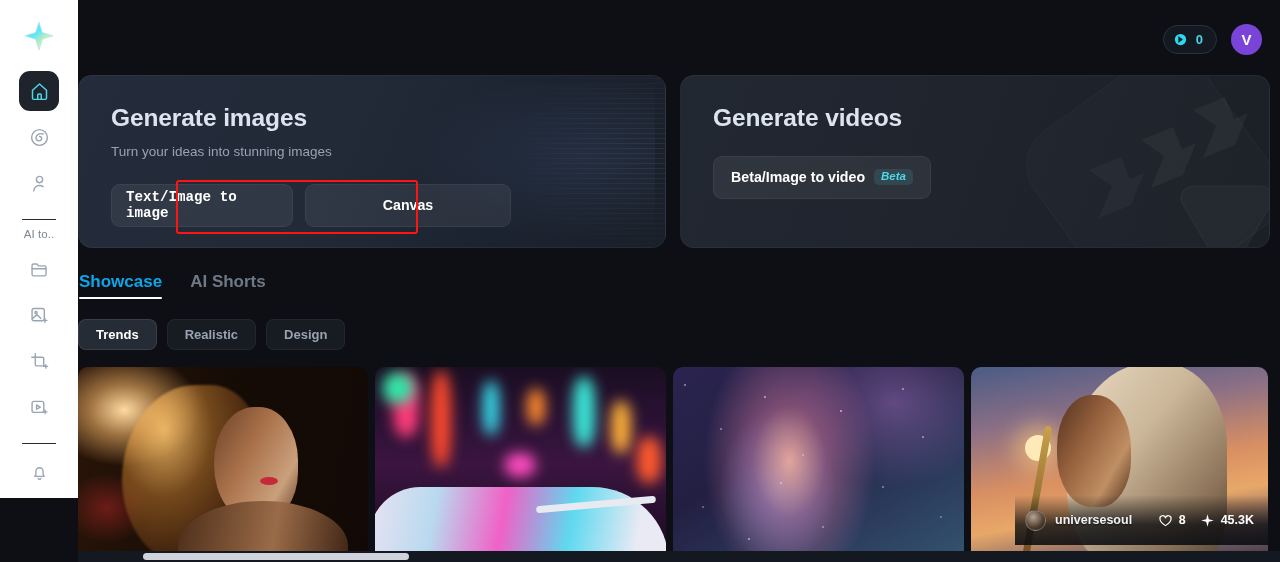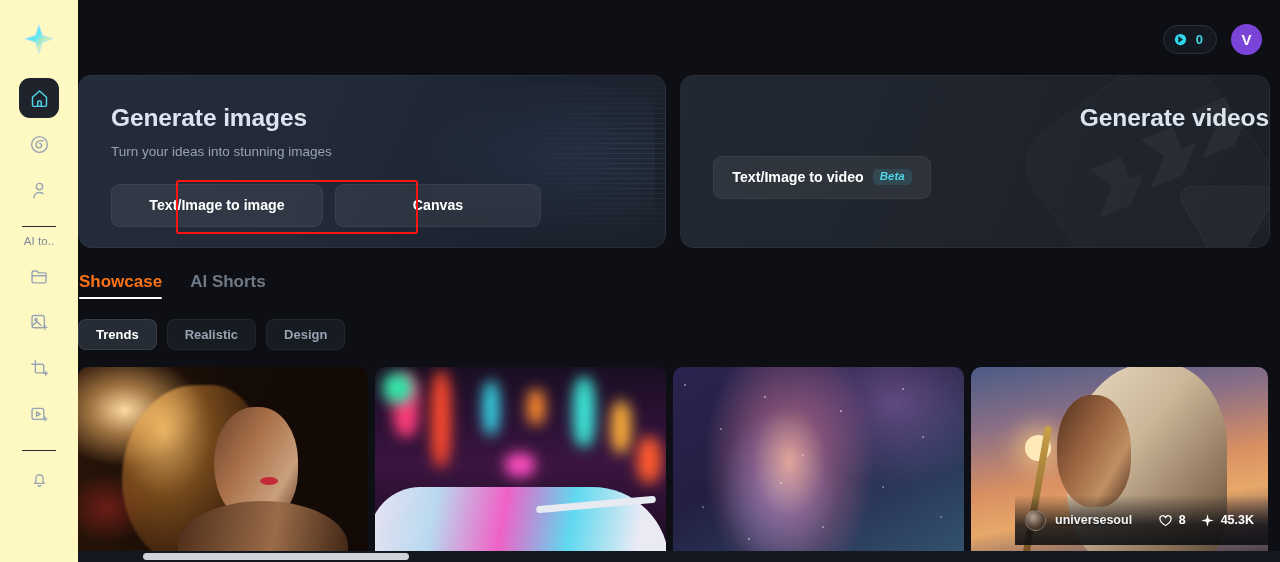--- a/index.html
+++ b/index.html
@@ -7,22 +7,22 @@
     width: 1280px; height: 562px;
     overflow: hidden;
     background: #0d0f14;
     font-family: "Liberation Sans", sans-serif;
     -webkit-font-smoothing: antialiased;
   }
   #app { position: relative; width: 1280px; height: 562px; display: flex; }
 
   
   .sidebar {
-    width: 78px; height: 562px;
-    background: #fef9c3;
+    width: 78px; height: 498px;
+    background: #ffffff;
     display: flex; flex-direction: column; align-items: center;
     flex: 0 0 78px;
     position: relative; z-index: 5;
   }
   .logo-wrap {
     width: 78px; height: 78px;
     display: flex; align-items: center; justify-content: center;
   }
   .nav-list { display: flex; flex-direction: column; align-items: center; width: 100%; }
   .nav-item {
@@ -72,21 +72,20 @@
   }
   .hero-card.images {
     width: 588px; flex: 0 0 588px;
     background:
       linear-gradient(112deg, #242c3b 0%, #222a38 42%, #1c2330 74%, #1a2029 100%);
   }
   .hero-card.videos {
     width: 590px; flex: 0 0 590px;
     background:
       linear-gradient(110deg, #222832 0%, #1f242d 48%, #1b2027 100%);
-    text-align: right;
   }
   .hero-deco-dots {
     position: absolute; right: -20px; top: 0; width: 330px; height: 173px;
     background-image: repeating-linear-gradient(
       0deg, rgba(148,170,205,.10) 0 1px, transparent 1px 5px);
     -webkit-mask-image: radial-gradient(ellipse 210px 150px at 92% 45%, #000 10%, transparent 72%);
     mask-image: radial-gradient(ellipse 210px 150px at 92% 45%, #000 10%, transparent 72%);
     pointer-events: none;
   }
   .hero-deco-glow {
@@ -110,21 +109,21 @@
   .hero-btn {
     height: 43px; border-radius: 9px;
     background: rgba(255,255,255,.065);
     border: 1px solid rgba(255,255,255,.055);
     color: #ffffff; font-size: 14.2px; font-weight: bold;
     display: flex; align-items: center; justify-content: center;
     gap: 9px;
     cursor: pointer;
     padding: 0 14px;
   }
-  .hero-btn.w-primary { width: 212px; }
+  .hero-btn.w-primary { width: 182px; font-family: Liberation Mono, monospace; }
   .hero-btn.w-secondary { width: 206px; }
   .hero-btn.w-video { width: 218px; }
   .beta-badge {
     font-size: 11.5px; font-style: italic; font-weight: bold;
     color: #4fd6e8;
     background: rgba(79,214,232,.13);
     border-radius: 5px;
     padding: 2px 7px 3px 7px;
     line-height: 1;
   }
@@ -142,21 +141,21 @@
   .tabs-row {
     display: flex; align-items: flex-end; gap: 28px;
     margin-top: 24px; padding-left: 1px;
   }
   .tab {
     font-size: 17px; font-weight: bold;
     color: #6f7885; cursor: pointer;
     padding-bottom: 7px;
     position: relative;
   }
-  .tab.active { color: #f97316; }
+  .tab.active { color: #0ea5e9; }
   .tab.active::after {
     content: ""; position: absolute; left: 0; right: 0; bottom: 0;
     height: 2px; background: #ffffff; border-radius: 2px;
   }
 
   
   .chips-row { display: flex; gap: 10px; margin-top: 20px; }
   .chip {
     height: 31px; padding: 0 17px;
     border-radius: 8px;
@@ -469,21 +468,21 @@
           <svg class="hero-deco-video" viewBox="0 0 290 205" fill="none">
             <rect x="44" y="14" width="206" height="206" rx="42" transform="rotate(-36 147 117)" fill="rgba(255,255,255,.018)" stroke="rgba(255,255,255,.035)" stroke-width="1.4"></rect>
             <path d="M82 108 l32 -13 l9 22 l14 -6 l-13 32 l-32 13 l13 -32 Z" fill="rgba(255,255,255,.045)"></path>
             <path d="M134 78 l32 -13 l9 22 l14 -6 l-13 32 l-32 13 l13 -32 Z" fill="rgba(255,255,255,.05)"></path>
             <path d="M186 48 l32 -13 l9 22 l14 -6 l-13 32 l-32 13 l13 -32 Z" fill="rgba(255,255,255,.052)"></path>
             <path d="M186 124 h68 a12 12 0 0 1 10.4 18 l-34 58 a12 12 0 0 1 -20.8 0 l-34 -58 a12 12 0 0 1 10.4 -18 Z" fill="rgba(255,255,255,.038)" stroke="rgba(255,255,255,.05)" stroke-width="1.2"></path>
           </svg>
           <div class="hero-title">Generate videos</div>
           <div class="hero-actions">
             <div class="hero-btn w-video">
-              <span>Text/Image to video</span>
+              <span>Beta/Image to video</span>
               <span class="beta-badge">Beta</span>
             </div>
           </div>
         </div>
 
       </div>
 
       <div class="tabs-row">
         <div class="tab active">
           <span>Showcase</span>

